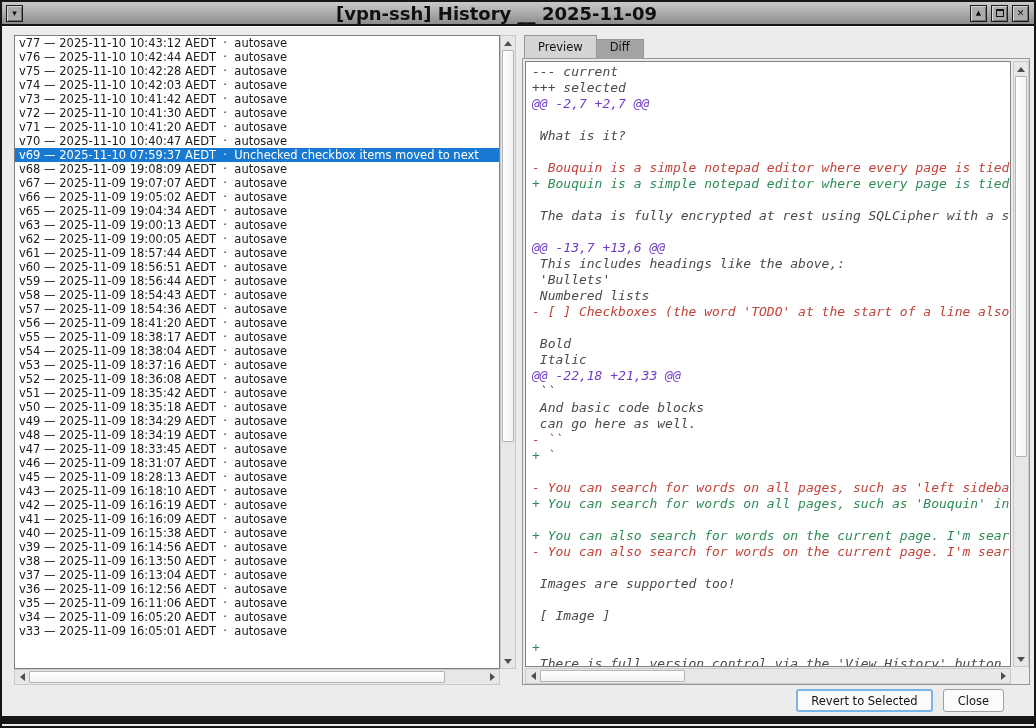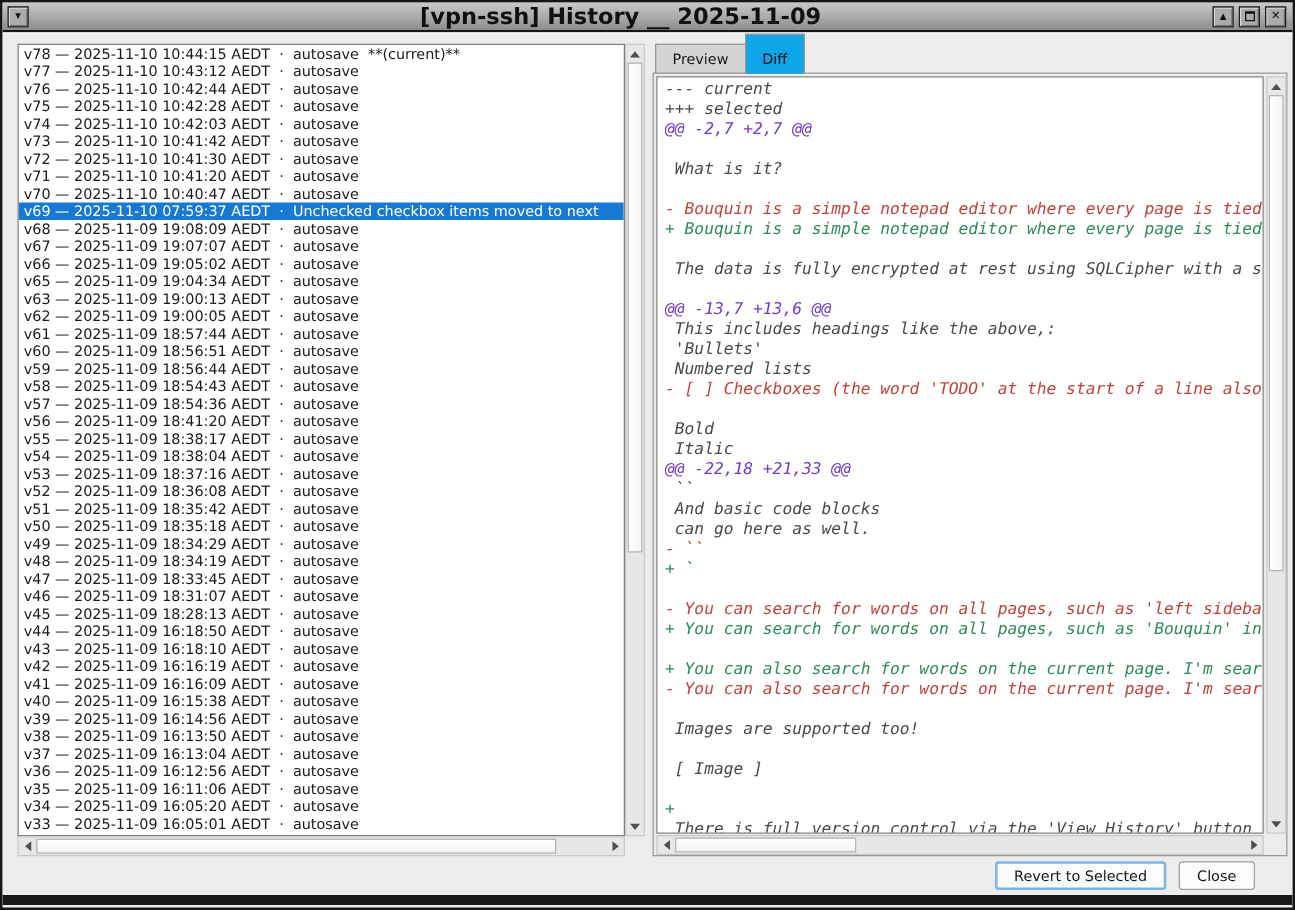--- a/index.html
+++ b/index.html
@@ -62,21 +62,21 @@
   }
   .sb-h .sb-thumb{background:linear-gradient(#ffffff,#f3f3f3);}
   
   .tabs-row{position:absolute;left:522px;top:8px;height:24px;display:flex;align-items:flex-end;z-index:2;}
   .tab{
     font-size:11.5px;color:#141414;border:1px solid #979797;
     padding:4px 13px 4px 13px;background:#d4d4d4;margin-right:-1px;
     position:relative;cursor:default;
   }
   .tab.active{
-    background:#0ea5e9;padding:12px 13px 5px 13px;border-bottom:none;z-index:3;
+    background:#a3a3a3;padding:0 13px 5px 13px;border-bottom:none;z-index:3;
   }
   .nb-pane{
     position:absolute;left:520px;top:31px;width:508px;height:627px;
     border:1px solid #979797;background:#ececec;
   }
   
   .diff-viewport{
     position:absolute;left:2px;top:2px;width:486px;height:606px;
     background:#ffffff;border:1px solid #828282;overflow:hidden;
     padding:2px 0 0 6px;
@@ -120,21 +120,20 @@
       <div class="tb-btn">
         <span>✕</span>
       </div>
     </div>
   </div>
 
   <div class="content">
 
     <div class="list-panel">
       <div class="list-viewport">
-          <div class="row">v78 — 2025-11-10 10:44:15 AEDT  ·  autosave  **(current)**</div>
           <div class="row">v77 — 2025-11-10 10:43:12 AEDT  ·  autosave</div>
           <div class="row">v76 — 2025-11-10 10:42:44 AEDT  ·  autosave</div>
           <div class="row">v75 — 2025-11-10 10:42:28 AEDT  ·  autosave</div>
           <div class="row">v74 — 2025-11-10 10:42:03 AEDT  ·  autosave</div>
           <div class="row">v73 — 2025-11-10 10:41:42 AEDT  ·  autosave</div>
           <div class="row">v72 — 2025-11-10 10:41:30 AEDT  ·  autosave</div>
           <div class="row">v71 — 2025-11-10 10:41:20 AEDT  ·  autosave</div>
           <div class="row">v70 — 2025-11-10 10:40:47 AEDT  ·  autosave</div>
           <div class="row selected">v69 — 2025-11-10 07:59:37 AEDT  ·  Unchecked checkbox items moved to next</div>
           <div class="row">v68 — 2025-11-09 19:08:09 AEDT  ·  autosave</div>
@@ -153,21 +152,20 @@
           <div class="row">v54 — 2025-11-09 18:38:04 AEDT  ·  autosave</div>
           <div class="row">v53 — 2025-11-09 18:37:16 AEDT  ·  autosave</div>
           <div class="row">v52 — 2025-11-09 18:36:08 AEDT  ·  autosave</div>
           <div class="row">v51 — 2025-11-09 18:35:42 AEDT  ·  autosave</div>
           <div class="row">v50 — 2025-11-09 18:35:18 AEDT  ·  autosave</div>
           <div class="row">v49 — 2025-11-09 18:34:29 AEDT  ·  autosave</div>
           <div class="row">v48 — 2025-11-09 18:34:19 AEDT  ·  autosave</div>
           <div class="row">v47 — 2025-11-09 18:33:45 AEDT  ·  autosave</div>
           <div class="row">v46 — 2025-11-09 18:31:07 AEDT  ·  autosave</div>
           <div class="row">v45 — 2025-11-09 18:28:13 AEDT  ·  autosave</div>
-          <div class="row">v44 — 2025-11-09 16:18:50 AEDT  ·  autosave</div>
           <div class="row">v43 — 2025-11-09 16:18:10 AEDT  ·  autosave</div>
           <div class="row">v42 — 2025-11-09 16:16:19 AEDT  ·  autosave</div>
           <div class="row">v41 — 2025-11-09 16:16:09 AEDT  ·  autosave</div>
           <div class="row">v40 — 2025-11-09 16:15:38 AEDT  ·  autosave</div>
           <div class="row">v39 — 2025-11-09 16:14:56 AEDT  ·  autosave</div>
           <div class="row">v38 — 2025-11-09 16:13:50 AEDT  ·  autosave</div>
           <div class="row">v37 — 2025-11-09 16:13:04 AEDT  ·  autosave</div>
           <div class="row">v36 — 2025-11-09 16:12:56 AEDT  ·  autosave</div>
           <div class="row">v35 — 2025-11-09 16:11:06 AEDT  ·  autosave</div>
           <div class="row">v34 — 2025-11-09 16:05:20 AEDT  ·  autosave</div>

